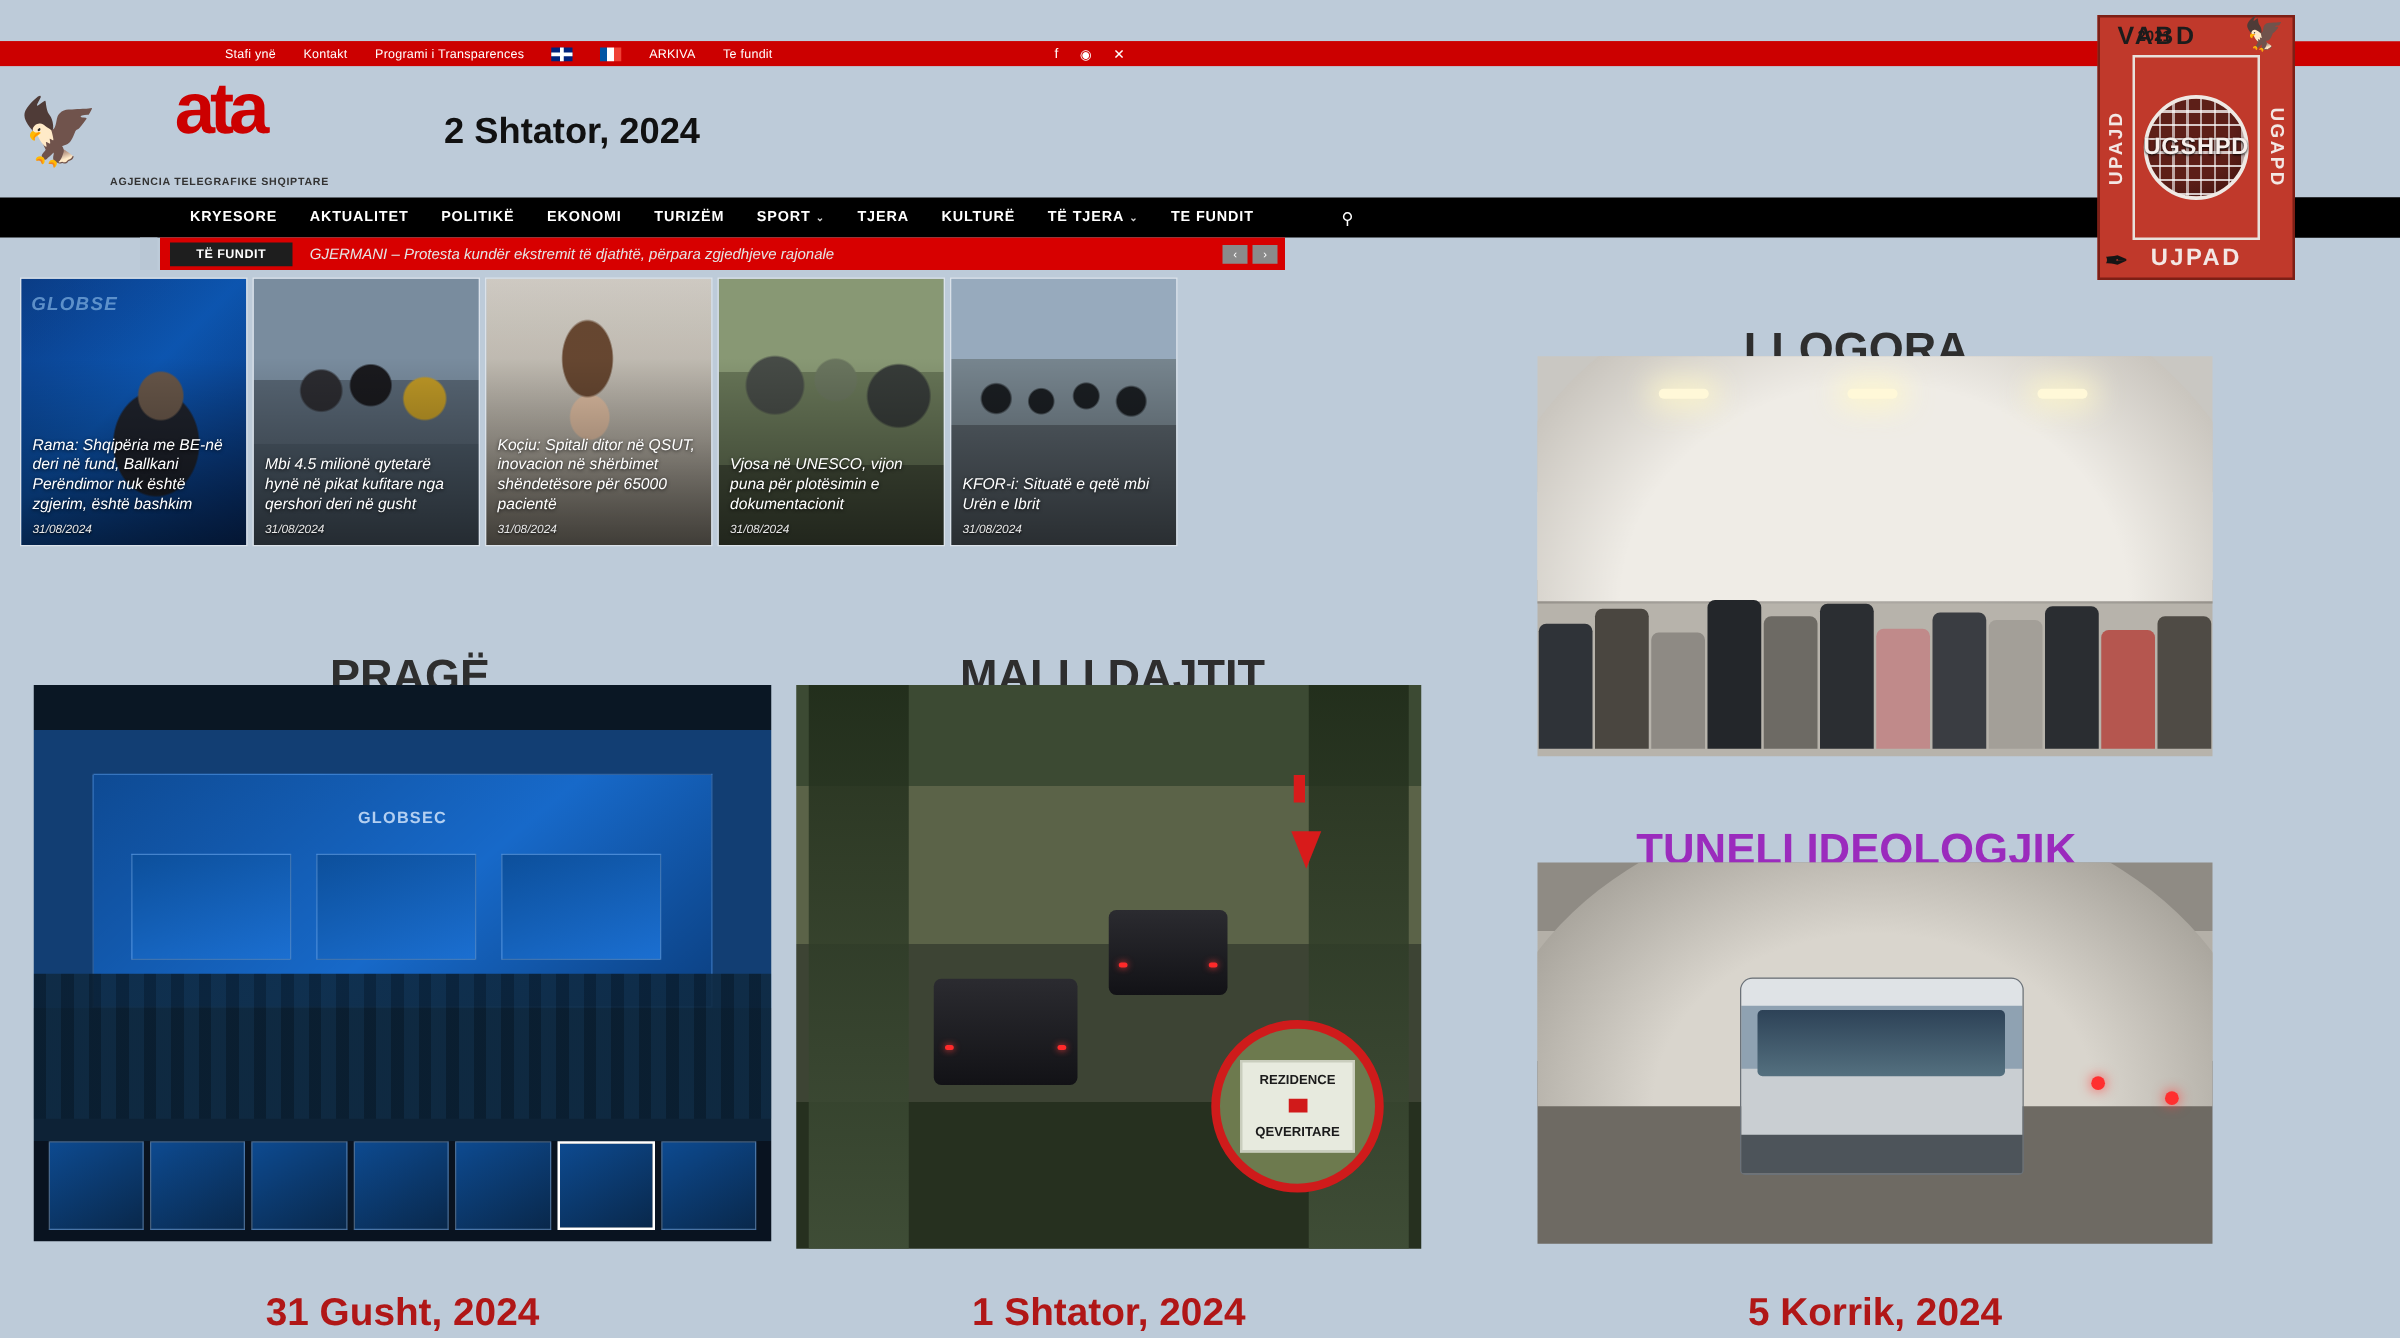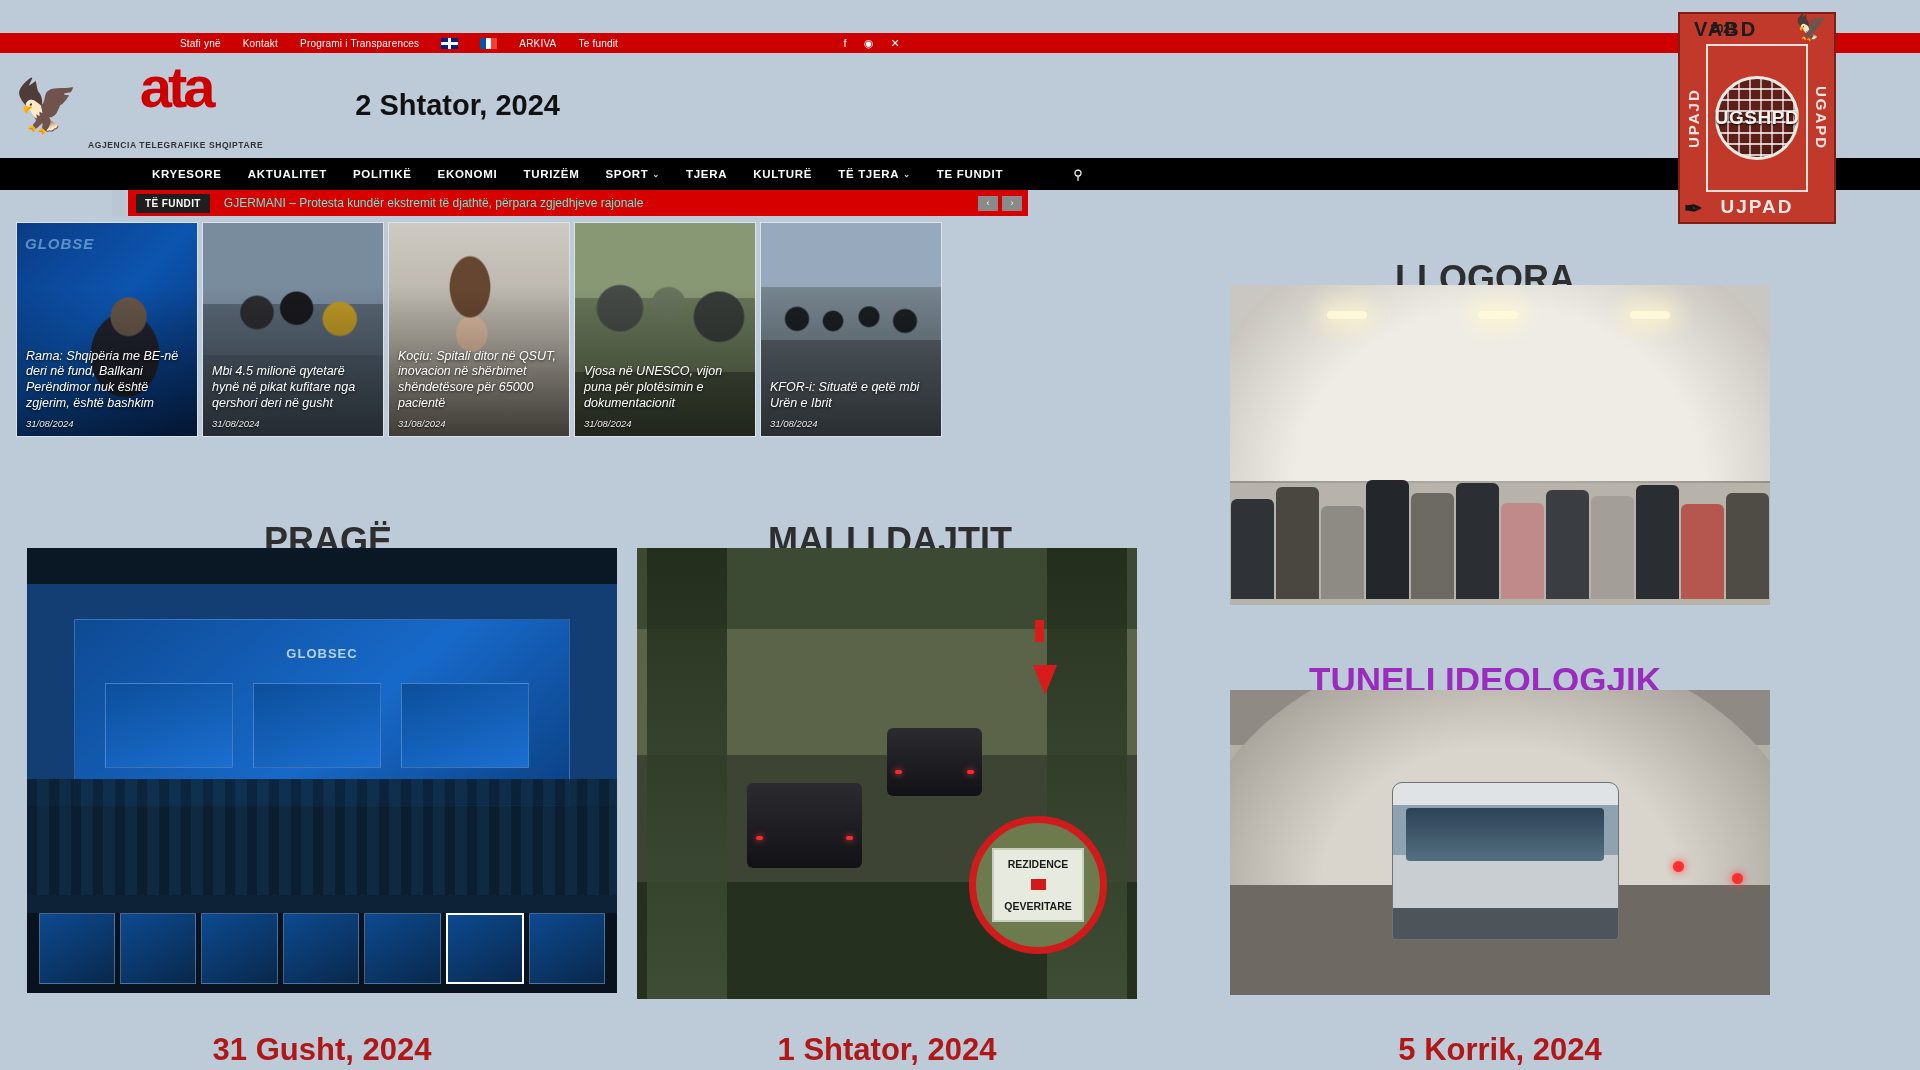--- a/index.html
+++ b/index.html
@@ -60,23 +60,23 @@
   }
   .caret { font-size: 8px; opacity: .85; }
   .search-icon { margin-left: 44px; color: #fff; font-size: 13px; }
 
   .ticker {
     position: absolute; left: 128px; top: 190px; width: 900px; height: 26px;
     background: #d70000; display: flex; align-items: center;
   }
   .ticker-badge {
     background: #1e1e1e; color: #fff; font-size: 10px; font-weight: 700;
-    padding: 4px 9px; margin-left: 8px; letter-spacing: .4px; white-space: nowrap;
-  }
-  .ticker-text { color: #5eead4; font-size: 12px; margin-left: 14px; white-space: nowrap; }
+    padding: 4px 21px; margin-left: 8px; letter-spacing: .4px; white-space: nowrap;
+  }
+  .ticker-text { color: #e5e5e5; font-size: 12px; margin-left: 14px; white-space: nowrap; font-style: italic; }
   .ticker-nav { margin-left: auto; display: flex; gap: 4px; margin-right: 6px; }
   .ticker-nav button {
     width: 20px; height: 15px; background: #8a8a8a; border: none; color: #fff;
     font-size: 9px; cursor: pointer; line-height: 1;
   }
   .sidestripe { position:absolute; left:112px; top:190px; width:14px; height:26px; background:#b9c7d5;}
 
   
   .carousel { position: absolute; left: 16px; top: 222px; display: flex; gap: 4px; }
   .card {

